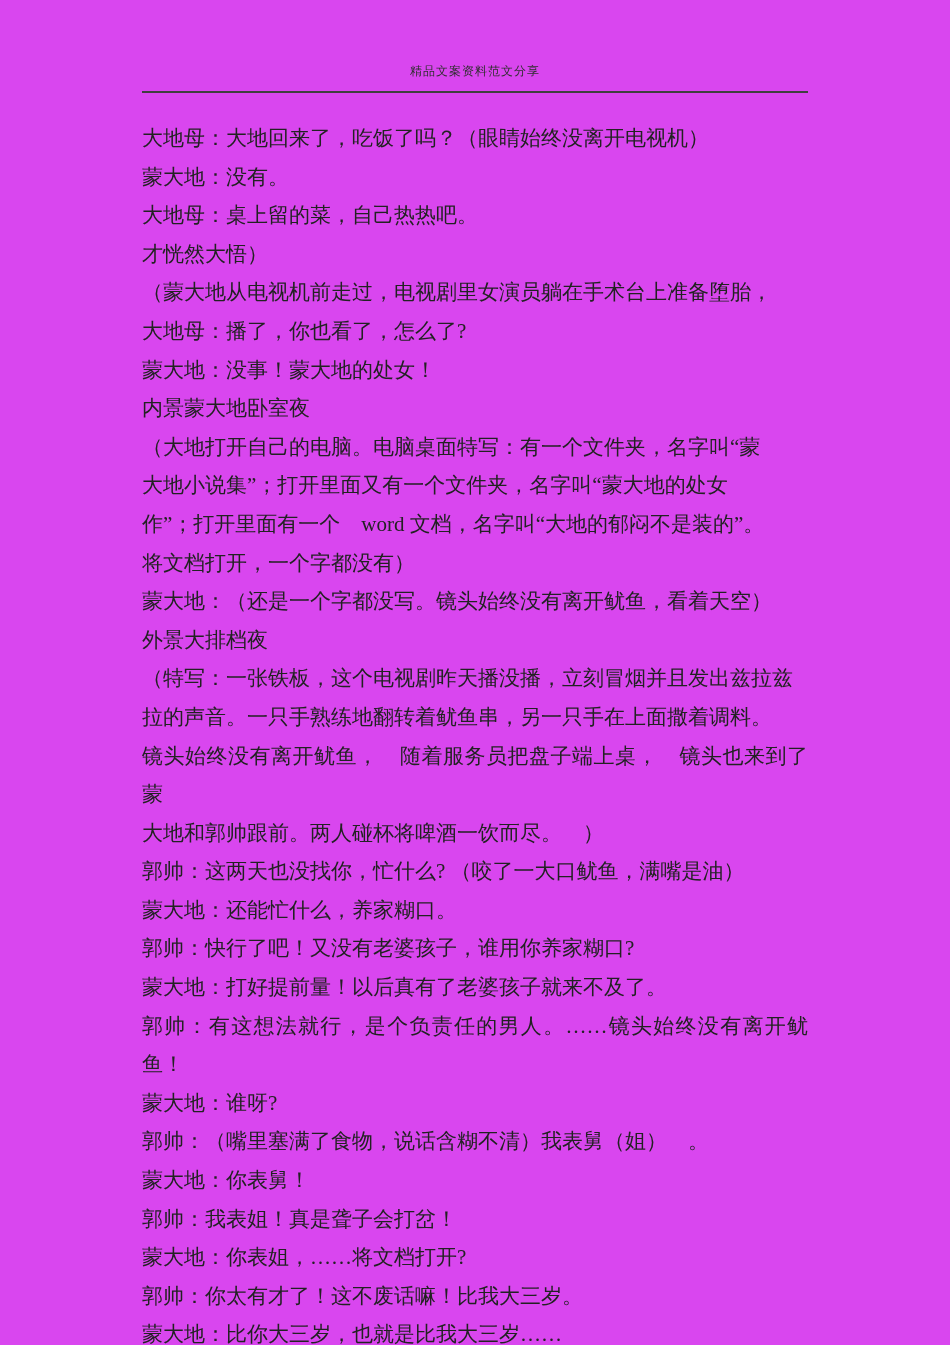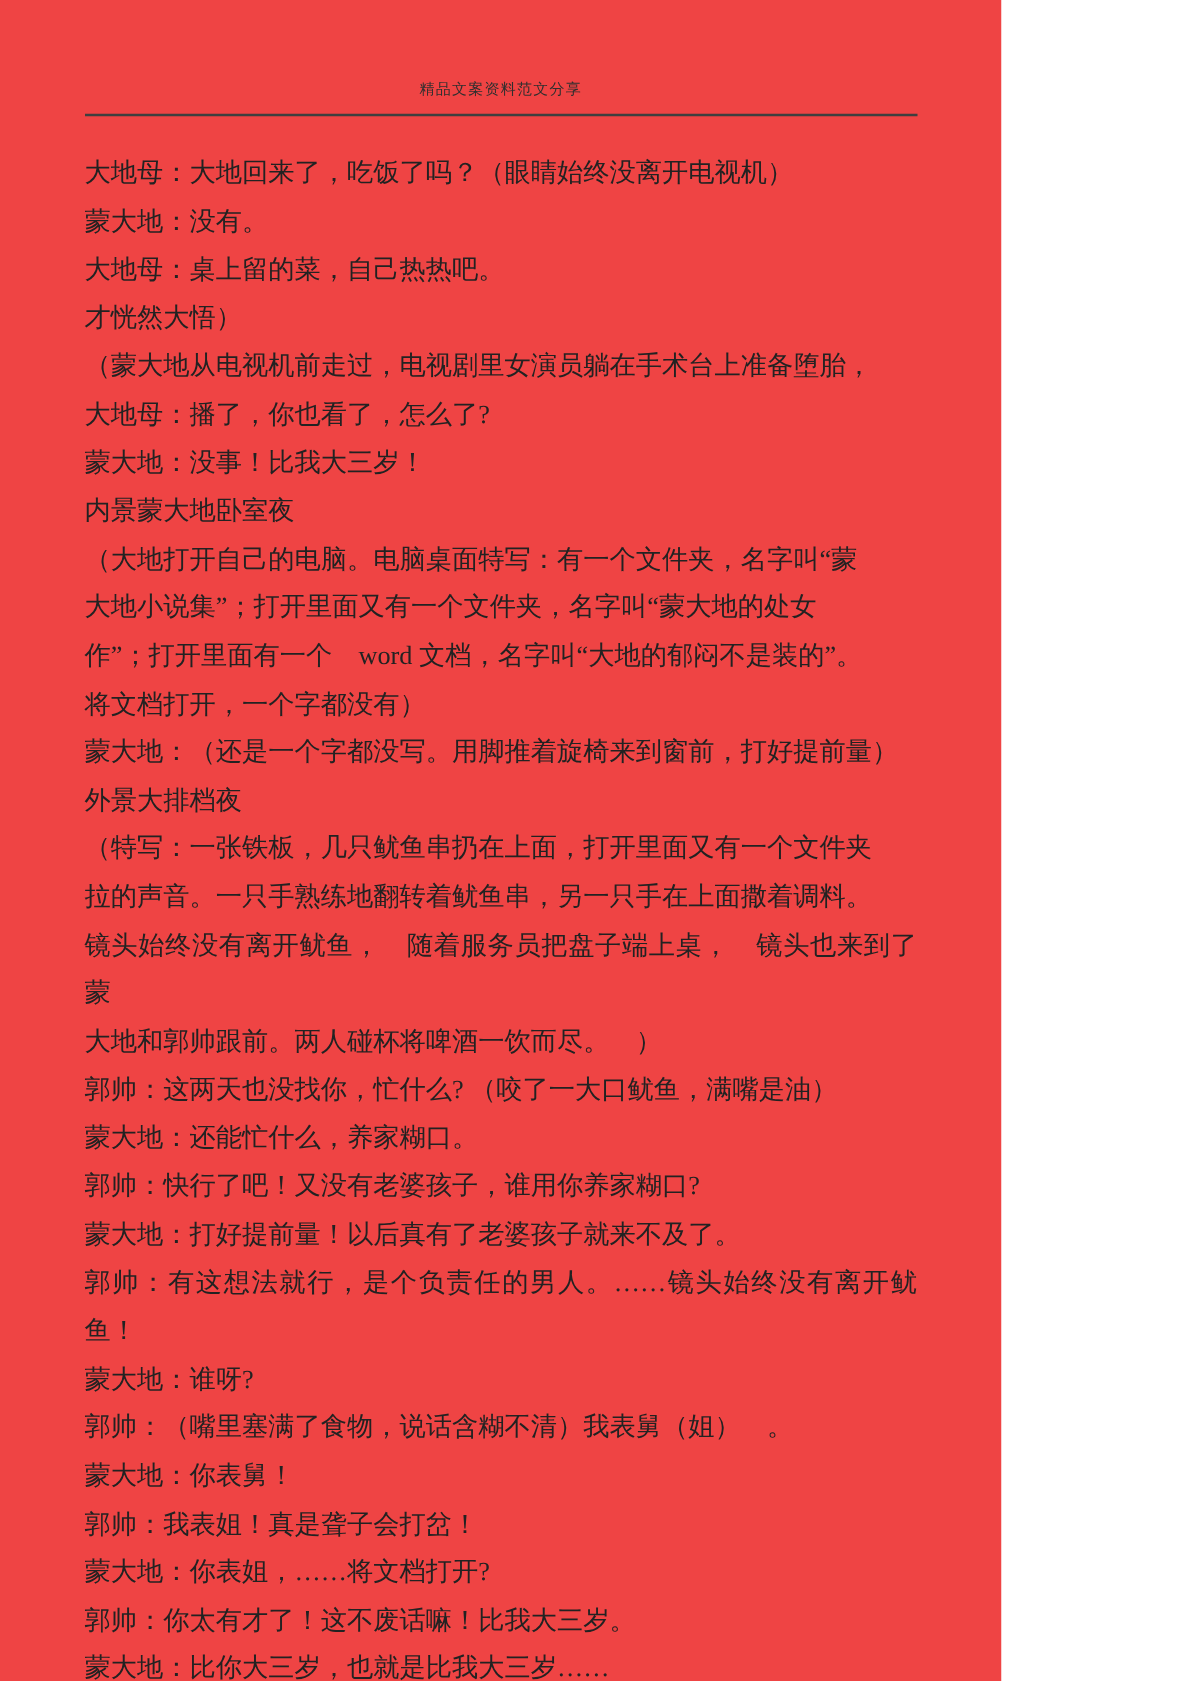--- a/index.html
+++ b/index.html
@@ -1,19 +1,19 @@
 <!DOCTYPE html>
 <html><head>
 <meta charset="utf-8">
 <style>
   html, body { margin: 0; padding: 0; background: #ffffff; }
   .page {
-    width: 801px;
+    width: 950px;
     height: 1345px;
-    background: #ef4444;
+    background: #d946ef;
     font-family: "Liberation Serif", "DejaVu Serif", serif;
     color: #222222;
     position: relative;
     overflow: hidden;
   }
   .content {
     width: 666px;
     margin: 0 auto;
   }
   .header {
@@ -44,29 +44,29 @@
     <div class="header">
       <span>精品文案资料范文分享</span>
     </div>
     <div class="doc-body">
       <div class="line">大地母：大地回来了，吃饭了吗？（眼睛始终没离开电视机）</div>
       <div class="line">蒙大地：没有。</div>
       <div class="line">大地母：桌上留的菜，自己热热吧。</div>
       <div class="line">才恍然大悟）</div>
       <div class="line">（蒙大地从电视机前走过，电视剧里女演员躺在手术台上准备堕胎，</div>
       <div class="line">大地母：播了，你也看了，怎么了?</div>
-      <div class="line">蒙大地：没事！比我大三岁！</div>
+      <div class="line">蒙大地：没事！蒙大地的处女！</div>
       <div class="line">内景蒙大地卧室夜</div>
       <div class="line">（大地打开自己的电脑。电脑桌面特写：有一个文件夹，名字叫“蒙</div>
       <div class="line">大地小说集”；打开里面又有一个文件夹，名字叫“蒙大地的处女</div>
       <div class="line">作”；打开里面有一个　word 文档，名字叫“大地的郁闷不是装的”。</div>
       <div class="line">将文档打开，一个字都没有）</div>
-      <div class="line">蒙大地：（还是一个字都没写。用脚推着旋椅来到窗前，打好提前量）</div>
+      <div class="line">蒙大地：（还是一个字都没写。镜头始终没有离开鱿鱼，看着天空）</div>
       <div class="line">外景大排档夜</div>
-      <div class="line">（特写：一张铁板，几只鱿鱼串扔在上面，打开里面又有一个文件夹</div>
+      <div class="line">（特写：一张铁板，这个电视剧昨天播没播，立刻冒烟并且发出兹拉兹</div>
       <div class="line">拉的声音。一只手熟练地翻转着鱿鱼串，另一只手在上面撒着调料。</div>
       <div class="line">镜头始终没有离开鱿鱼，　随着服务员把盘子端上桌，　镜头也来到了蒙</div>
       <div class="line">大地和郭帅跟前。两人碰杯将啤酒一饮而尽。　）</div>
       <div class="line">郭帅：这两天也没找你，忙什么? （咬了一大口鱿鱼，满嘴是油）</div>
       <div class="line">蒙大地：还能忙什么，养家糊口。</div>
       <div class="line">郭帅：快行了吧！又没有老婆孩子，谁用你养家糊口?</div>
       <div class="line">蒙大地：打好提前量！以后真有了老婆孩子就来不及了。</div>
       <div class="line">郭帅：有这想法就行，是个负责任的男人。……镜头始终没有离开鱿鱼！</div>
       <div class="line">蒙大地：谁呀?</div>
       <div class="line">郭帅：（嘴里塞满了食物，说话含糊不清）我表舅（姐）　。</div>

